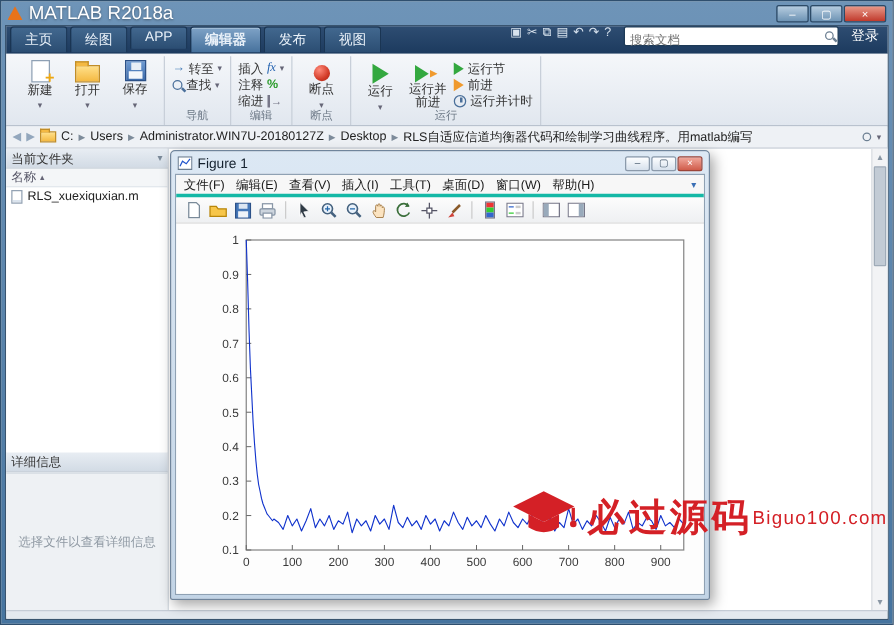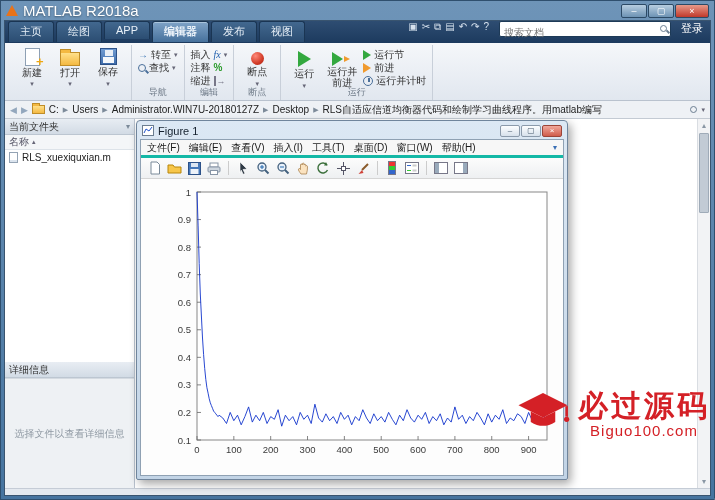--- a/index.html
+++ b/index.html
@@ -170,21 +170,21 @@
   .figtools { height:21px; display:flex; align-items:center; gap:2px; padding:0 4px;
     background:linear-gradient(#fcfcfc,#eef0f2); border-bottom:1px solid #d5d5d5; }
   .ticon { width:18px; height:17px; display:flex; align-items:center;
     justify-content:center; }
   .tsep { width:1px; height:14px; background:#ccc; margin:0 3px; }
   .figcanvas { flex:1; background:#fdfdfd; position:relative; min-height:0; }
 
   
   .wm { position:absolute; right:5px; top:386px; z-index:10; display:flex;
     align-items:center; gap:6px; }
-  .wm-txt { display:flex; flex-direction:column; align-items:center; }
+  .wm-txt { display:flex; flex-direction:row; align-items:center; }
   .wm-cn { font-size:30px; font-weight:bold; color:#d42026; letter-spacing:3px;
     line-height:1.1; white-space:nowrap; }
   .wm-en { font-size:15px; color:#d42026; letter-spacing:1px; }
 </style>
 </head>
 <body>
 
 <div class="win">
   <div class="titlebar">
     <span class="mlogo"></span>

